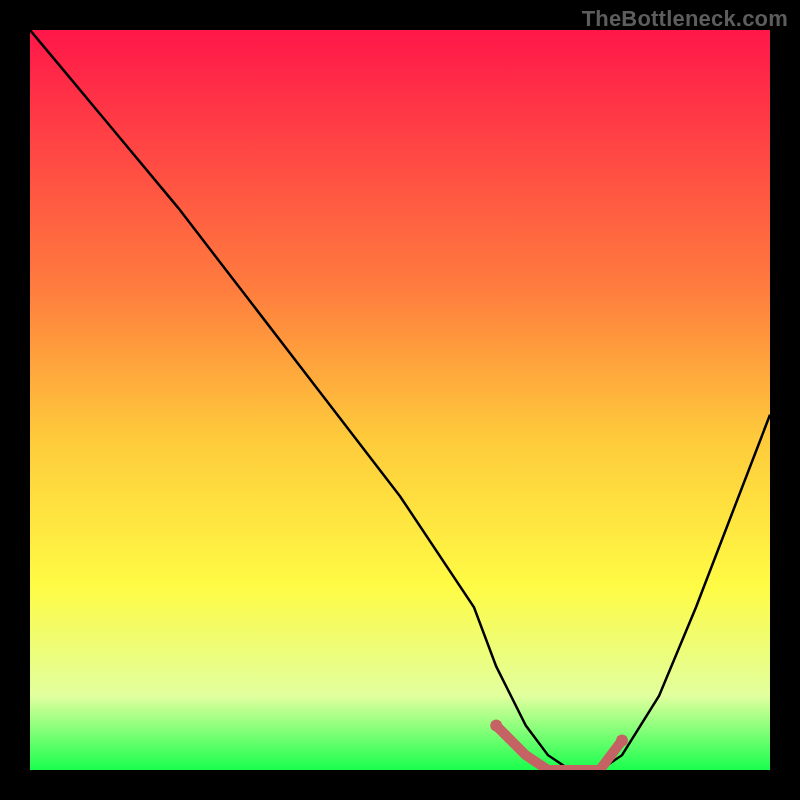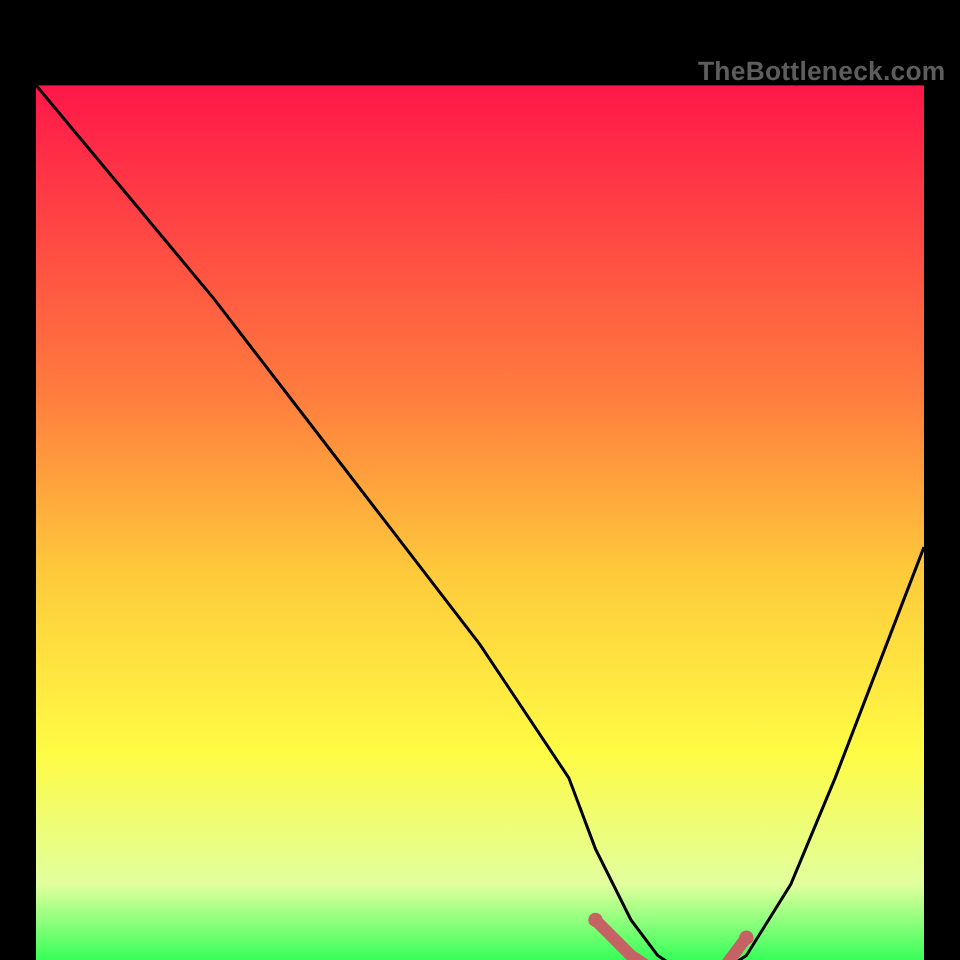--- a/index.html
+++ b/index.html
@@ -2,21 +2,20 @@
 <html><head>
 <meta charset="utf-8">
 <style>
   * { margin: 0; padding: 0; box-sizing: border-box; }
   html, body { width: 800px; height: 800px; overflow: hidden; background: #000; }
   .frame {
     position: relative;
     width: 800px;
     height: 632px;
     background: #000;
-    margin-top: 41px;
   }
   .watermark {
     position: absolute;
     top: 6px;
     right: 12px;
     font-family: Arial, Helvetica, sans-serif;
     font-size: 22px;
     font-weight: 600;
     color: #5d5d5d;
     letter-spacing: 0.2px;

